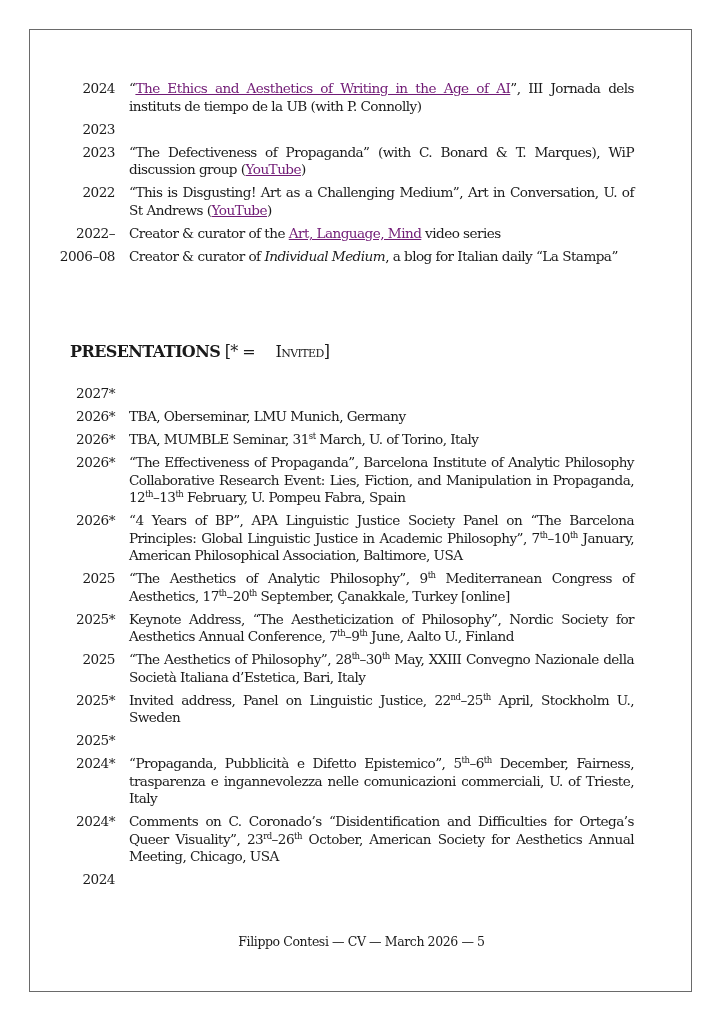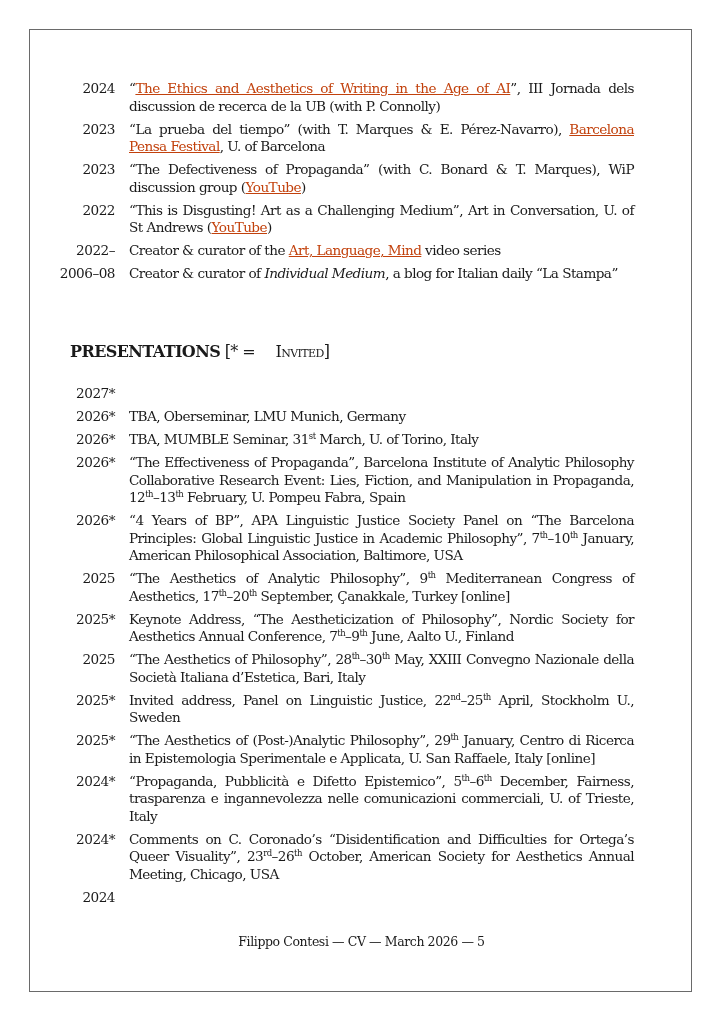--- a/index.html
+++ b/index.html
@@ -6,44 +6,43 @@
   body { width: 723px; height: 1023px; position: relative; overflow: hidden;
          font-family: "DejaVu Serif", "Liberation Serif", serif; color: #1a1a1a; }
   .page-frame { position: absolute; left: 29px; top: 29px; width: 663px; height: 963px;
                 border: 1px solid #6a6a6a; box-sizing: border-box; }
   .entries { position: absolute; left: 0; width: 723px; }
   .row { position: relative; display: flex; margin-bottom: 5.5px; }
   .year { width: 129px; flex: 0 0 129px; text-align: right; padding-right: 14px; box-sizing: border-box;
           font-size: 13.6px; line-height: 17.5px; letter-spacing: -0.5px; }
   .text { width: 505px; flex: 0 0 505px; font-size: 13.6px; line-height: 17.5px; text-align: justify;
           letter-spacing: -0.55px; }
-  .text a { color: #c2410c; text-decoration: underline; }
+  .text a { color: #701a75; text-decoration: underline; }
   .text i { font-style: italic; }
   sup { font-size: 8.5px; vertical-align: 5px; line-height: 0; }
   .section-head { position: absolute; left: 70px; top: 342px; font-size: 16px; line-height: 20px;
                   letter-spacing: -0.6px; }
   .section-head b { font-weight: bold; }
   .section-head .sc { font-variant: small-caps; margin-left: 16px; }
   .footer { position: absolute; top: 934px; left: 0; width: 723px; text-align: center;
             font-size: 12.5px; letter-spacing: -0.4px; }
   .year-w { white-space: nowrap; }
 </style>
 </head>
 <body>
 
 <div class="page-frame"></div>
 
 <div class="entries" id="top-entries" style="top:80px;">
     <div class="row">
       <div class="year year-w">2024</div>
-      <div class="text"><span>“</span><a href="#">The Ethics and Aesthetics of Writing in the Age of AI</a><span>”, III Jornada dels discussion de recerca de la UB (with P. Connolly)</span></div>
+      <div class="text"><span>“</span><a href="#">The Ethics and Aesthetics of Writing in the Age of AI</a><span>”, III Jornada dels instituts de tiempo de la UB (with P. Connolly)</span></div>
     </div>
     <div class="row">
       <div class="year year-w">2023</div>
-      <div class="text"><span>“La prueba del tiempo” (with T. Marques &amp; E. Pérez-Navarro), </span><a href="#">Barcelona Pensa Festival</a><span>, U. of Barcelona</span></div>
     </div>
     <div class="row">
       <div class="year year-w">2023</div>
       <div class="text"><span>“The Defectiveness of Propaganda” (with C. Bonard &amp; T. Marques), WiP discussion group (</span><a href="#">YouTube</a><span>)</span></div>
     </div>
     <div class="row">
       <div class="year year-w">2022</div>
       <div class="text"><span>“This is Disgusting! Art as a Challenging Medium”, Art in Conversation, U. of St Andrews (</span><a href="#">YouTube</a><span>)</span></div>
     </div>
     <div class="row">
@@ -91,21 +90,20 @@
     <div class="row">
       <div class="year year-w">2025</div>
       <div class="text"><span>“The Aesthetics of Philosophy”, 28</span><sup>th</sup><span>–30</span><sup>th</sup><span> May, XXIII Convegno Nazionale della Società Italiana d’Estetica, Bari, Italy</span></div>
     </div>
     <div class="row">
       <div class="year year-w">2025*</div>
       <div class="text"><span>Invited address, Panel on Linguistic Justice, 22</span><sup>nd</sup><span>–25</span><sup>th</sup><span> April, Stockholm U., Sweden</span></div>
     </div>
     <div class="row">
       <div class="year year-w">2025*</div>
-      <div class="text"><span>“The Aesthetics of (Post-)Analytic Philosophy”, 29</span><sup>th</sup><span> January, Centro di Ricerca in Epistemologia Sperimentale e Applicata, U. San Raffaele, Italy [online]</span></div>
     </div>
     <div class="row">
       <div class="year year-w">2024*</div>
       <div class="text"><span>“Propaganda, Pubblicità e Difetto Epistemico”, 5</span><sup>th</sup><span>–6</span><sup>th</sup><span> December, Fairness, trasparenza e ingannevolezza nelle comunicazioni commerciali, U. of Trieste, Italy</span></div>
     </div>
     <div class="row">
       <div class="year year-w">2024*</div>
       <div class="text"><span>Comments on C. Coronado’s “Disidentification and Difficulties for Ortega’s Queer Visuality”, 23</span><sup>rd</sup><span>–26</span><sup>th</sup><span> October, American Society for Aesthetics Annual Meeting, Chicago, USA</span></div>
     </div>
     <div class="row">

